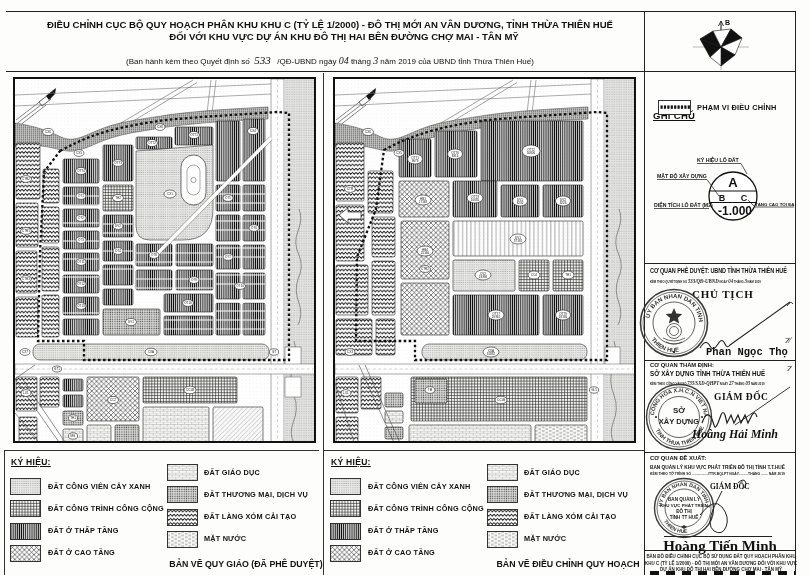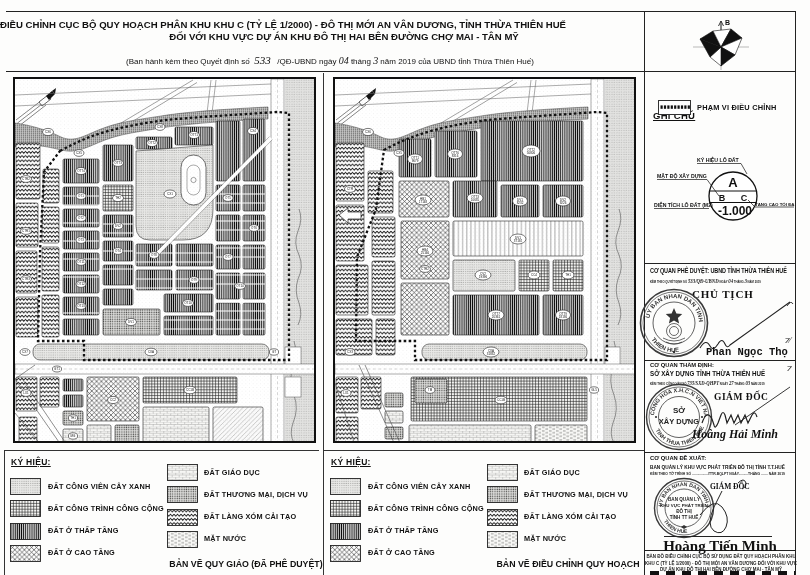--- a/index.html
+++ b/index.html
@@ -1,18 +1,18 @@
 <!DOCTYPE html>
 <html><head><meta charset="utf-8">
 <style>
 html,body{margin:0;padding:0;}
 body{width:810px;height:575px;position:relative;background:#fdfdfc;font-family:"Liberation Sans",sans-serif;color:#111;overflow:hidden;}
 div{line-height:1.15;}
 </style></head><body>
-<div style="position:absolute;left:0px;top:19px;width:660px;text-align:left;font-size:9.6px;font-weight:bold;letter-spacing:0px;">ĐIỀU CHỈNH CỤC BỘ QUY HOẠCH PHÂN KHU KHU C (TỶ LỆ 1/2000) - ĐÔ THỊ MỚI AN VÂN DƯƠNG, TỈNH THỪA THIÊN HUẾ</div>
+<div style="position:absolute;left:0px;top:19px;width:660px;text-align:center;font-size:9.6px;font-weight:bold;letter-spacing:0px;">ĐIỀU CHỈNH CỤC BỘ QUY HOẠCH PHÂN KHU KHU C (TỶ LỆ 1/2000) - ĐÔ THỊ MỚI AN VÂN DƯƠNG, TỈNH THỪA THIÊN HUẾ</div>
 <div style="position:absolute;left:0px;top:31px;width:660px;text-align:center;font-size:9.6px;font-weight:bold;padding-left:14px;">ĐỐI VỚI KHU VỰC DỰ ÁN KHU ĐÔ THỊ HAI BÊN ĐƯỜNG CHỢ MAI - TÂN MỸ</div>
 <div style="position:absolute;left:0px;top:54px;width:660px;text-align:center;font-size:8px;">(Ban hành kèm theo Quyết định số &nbsp;<span style="font-family:'Liberation Serif',serif;font-style:italic;font-size:11px;">533</span>&nbsp;&nbsp; /QĐ-UBND ngày <span style="font-family:'Liberation Serif',serif;font-style:italic;font-size:10px;">04</span> tháng <span style="font-family:'Liberation Serif',serif;font-style:italic;font-size:10px;">3</span> năm 2019 của UBND tỉnh Thừa Thiên Huế)</div>
 <div style="position:absolute;left:13px;top:77px;width:303px;height:366px;border:2.4px solid #111;box-sizing:border-box;overflow:hidden;"><svg width="303" height="366" viewBox="0 0 303 366">
 <defs>
 <pattern id="Lstip" width="2.2" height="2.2" patternUnits="userSpaceOnUse">
   <rect width="2.2" height="2.2" fill="#e8e8e6"></rect>
   <circle cx="0.8" cy="0.9" r="0.42" fill="#6e6e6c"></circle>
 </pattern>
 <pattern id="Lstipd" width="2" height="2" patternUnits="userSpaceOnUse">
   <rect width="2" height="2" fill="#cccccb"></rect>

